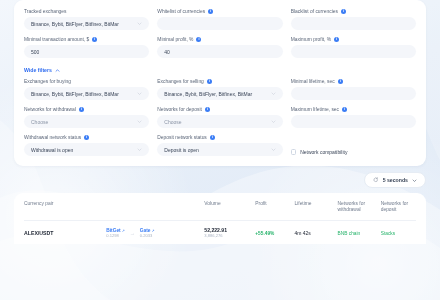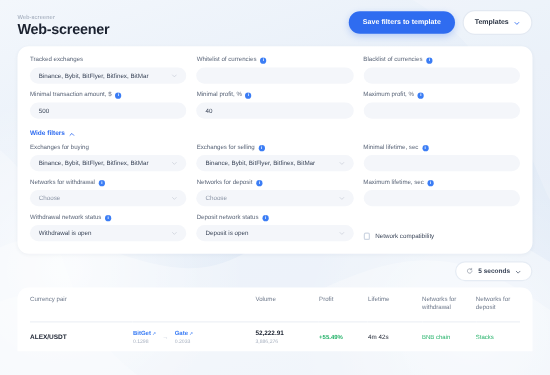--- a/index.html
+++ b/index.html
@@ -122,37 +122,20 @@
   <svg viewBox="0 0 440 300" preserveAspectRatio="none" aria-hidden="true">
     <path d="M-20 210 C 60 150, 120 250, 200 200 S 360 150, 470 230 L470 320 L-20 320 Z" fill="#ffffff" opacity=".35"></path>
     <path d="M-20 250 C 70 200, 150 285, 250 235 S 390 210, 470 270 L470 320 L-20 320 Z" fill="#ffffff" opacity=".3"></path>
     <path d="M0 120 C 60 170, 40 250, 110 300 L0 300 Z" fill="#ffffff" opacity=".25"></path>
     <path d="M330 0 C 400 40, 420 120, 440 160 L440 0 Z" fill="#ffffff" opacity=".2"></path>
   </svg>
 </div>
 
 <div class="wrap">
 
-  <div class="topbar">
-    <div>
-      <div class="crumb">Web-screener</div>
-      <div class="title">Web-screener</div>
-    </div>
-    <div class="hdr-actions">
-      <button class="btn-primary">Save filters to template</button>
-      <button class="btn-ghost">
-        <span>Templates</span>
-        <span class="chev">
-          <svg viewBox="0 0 10 10">
-              <path d="M2 4l3 3 3-3" fill="none" stroke="#2f6cf0" stroke-width="1.4" stroke-linecap="round" stroke-linejoin="round"></path>
-            </svg>
-        </span>
-      </button>
-    </div>
-  </div>
 
   <div class="card">
 
     <div class="grid3">
 
       <div class="field">
         <div class="flabel">
           <span>Tracked exchanges</span>
         </div>
         <div class="control">

